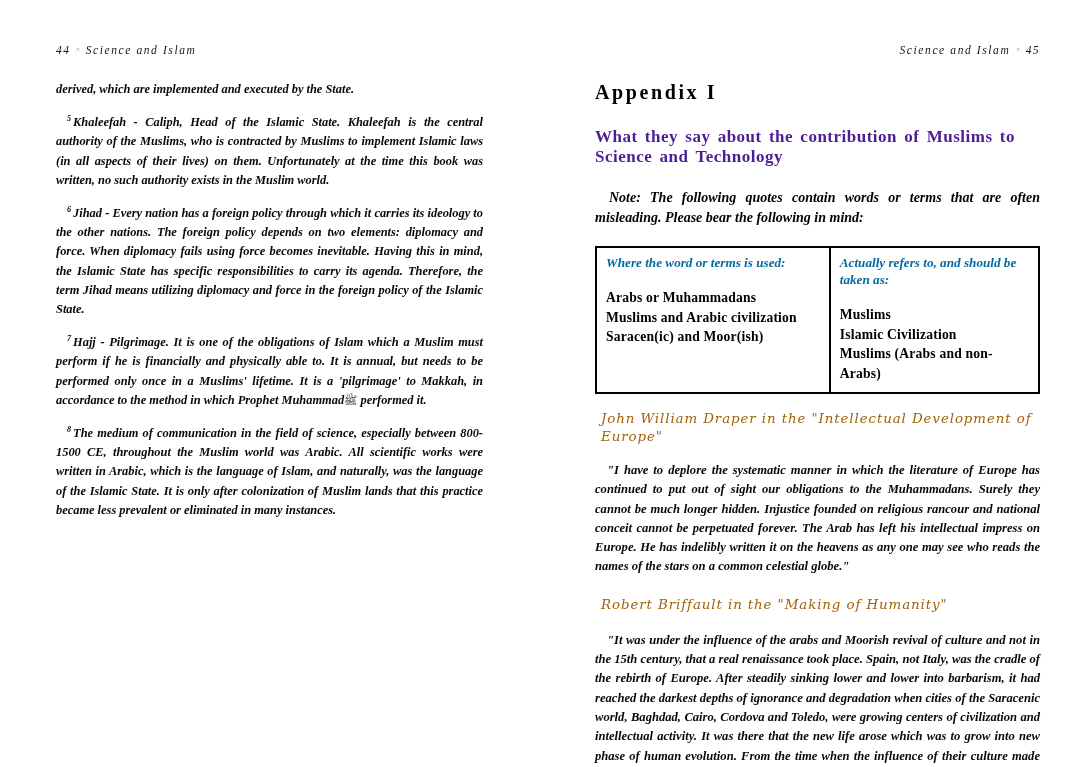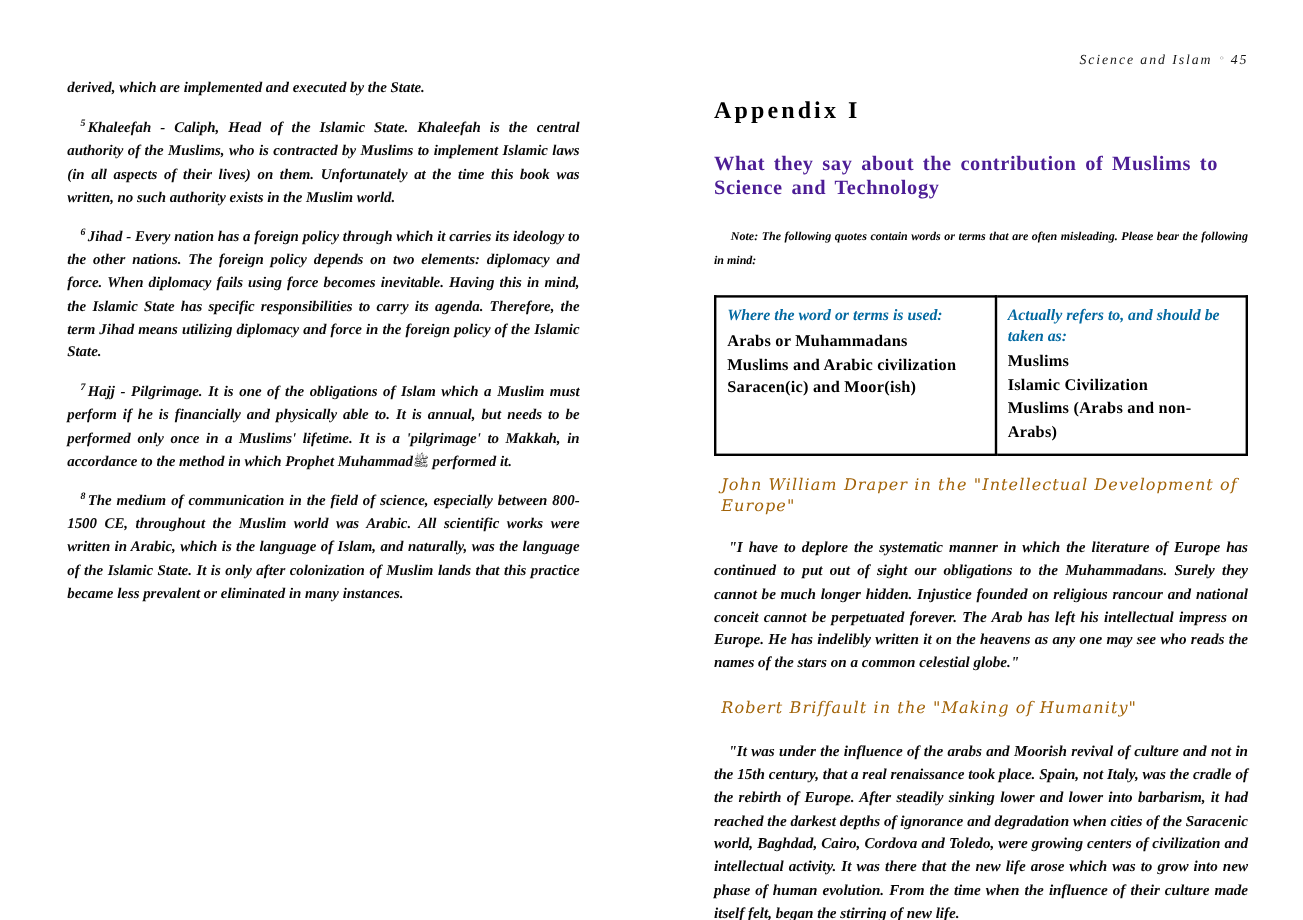--- a/index.html
+++ b/index.html
@@ -106,21 +106,21 @@
     line-height: 20px;
     letter-spacing: 0.5px;
     margin: 23px 0 0 0;
     word-spacing: 2.5px;
     color: #4c1d95;
   }
   .note {
     font-family: "Liberation Serif", "DejaVu Serif", serif;
     font-style: italic;
     font-weight: bold;
-    font-size: 10px;
+    font-size: 14px;
     line-height: 20px;
     text-align: justify;
     text-indent: 14px;
     margin: 21px 0 0 0;
     color: #000;
   }
 
   
   .terms-table {
     margin-top: 18px;
@@ -137,21 +137,21 @@
   .terms-table td.col-b { width: 47%; }
   .th-line {
     font-family: "Liberation Serif", "DejaVu Serif", serif;
     font-style: italic;
     font-weight: bold;
     font-size: 13.2px;
     line-height: 17px;
     color: #0369a1;
   }
   .td-list {
-    margin-top: 3px;
+    margin-top: 17px;
     font-family: "Liberation Serif", "DejaVu Serif", serif;
     font-weight: bold;
     font-size: 13.6px;
     line-height: 19.5px;
     letter-spacing: 0.2px;
     color: #000;
   }
 
   
   .attribution {
@@ -180,20 +180,23 @@
   .quote.tight { margin-top: 17px; }
 </style>
 </head>
 <body>
 
 <div id="page">
   <div class="spread">
 
     <div class="page-half page-left">
 
+      <div class="runhead runhead-left">
+        <span class="folio">44</span><span class="sep">◦</span><span>Science and Islam</span>
+      </div>
 
       <p class="fn-block fn-first">derived, which are implemented and executed by the State.</p>
 
       <p class="fn-block fn-indent"><sup>5</sup><span>Khaleefah - Caliph, Head of the Islamic State.  Khaleefah is the central authority of the Muslims, who is contracted by Muslims to implement Islamic laws (in all aspects of their lives) on them. Unfortunately at the time this book was written, no such authority exists in the Muslim world.</span></p>
 
       <p class="fn-block fn-indent"><sup>6</sup><span>Jihad - Every nation has a foreign policy through which it carries its ideology to the other nations. The foreign policy depends on two elements: diplomacy and force. When diplomacy fails using force becomes inevitable. Having this in mind, the Islamic State has specific responsibilities to carry its agenda. Therefore, the term Jihad means utilizing diplomacy and force in the foreign policy of the Islamic State.</span></p>
 
       <p class="fn-block fn-indent"><sup>7</sup><span>Hajj - Pilgrimage. It is one of the obligations of Islam which a Muslim must perform if he is financially and physically able to. It is annual, but needs to be performed only once in a Muslims' lifetime. It is a 'pilgrimage' to Makkah, in accordance to the method in which Prophet Muhammad</span><span class="pbuh">ﷺ</span> <span>performed it.</span></p>
 
       <p class="fn-block fn-indent"><sup>8</sup><span>The medium of communication in the field of science, especially between 800-1500 CE, throughout the Muslim world was Arabic. All scientific works were written in Arabic, which is the language of Islam, and naturally, was the language of the Islamic State. It is only after colonization of Muslim lands that this practice became less prevalent or eliminated in many instances.</span></p>

